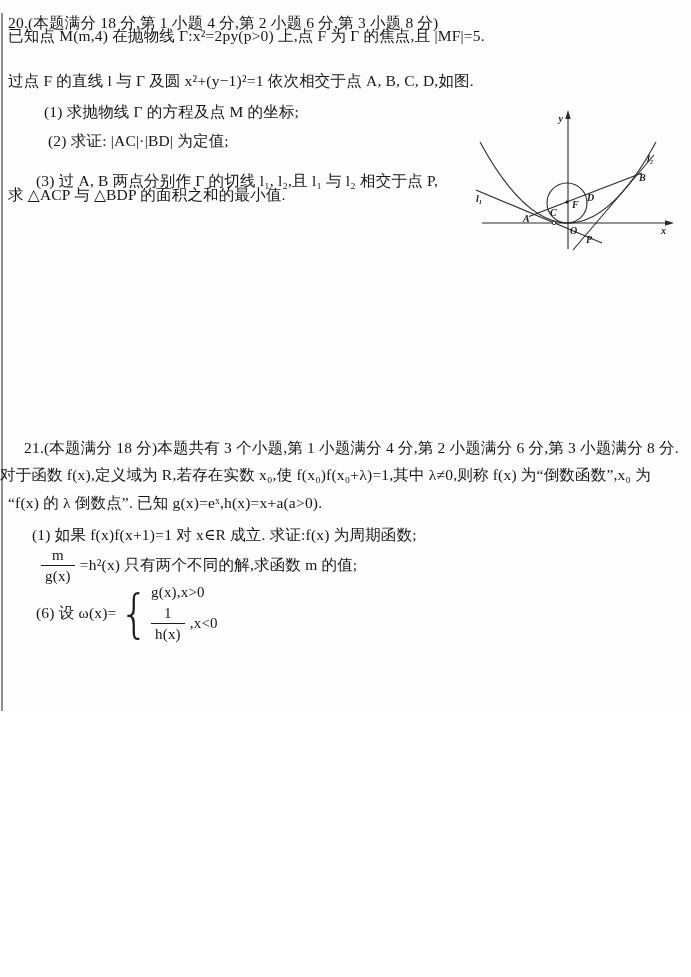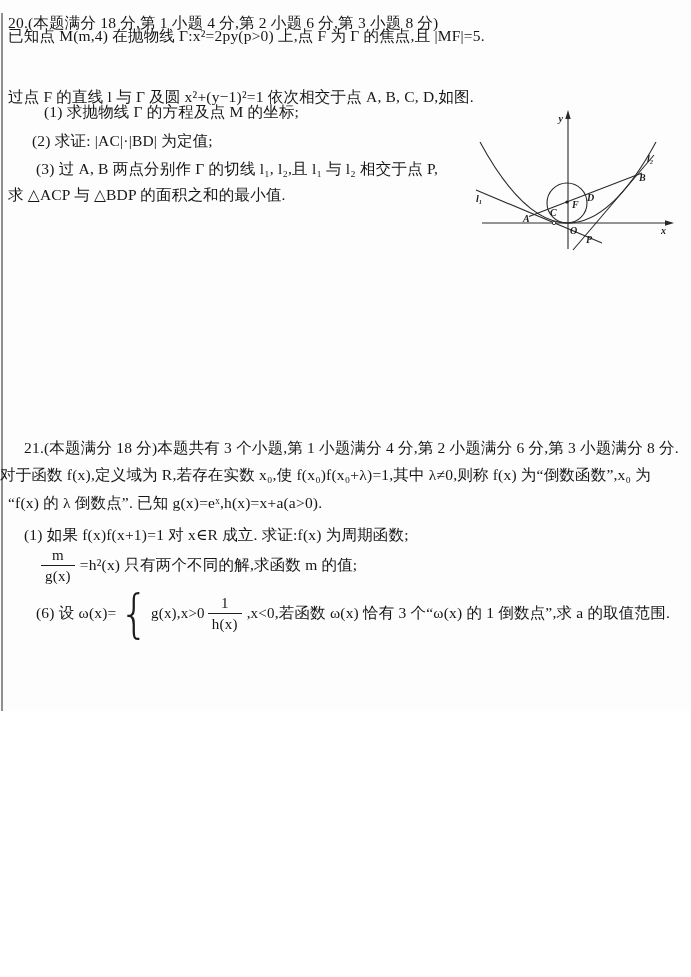--- a/index.html
+++ b/index.html
@@ -35,21 +35,21 @@
     vertical-align:middle;margin:0 5px;font-size:15px;line-height:18px;
   }
   .frac .den{border-top:1.4px solid #1c1c1c;padding:1px 4px 0 4px;font-family:Liberation Serif, serif;}
   .frac .num{padding:0 4px 1px 4px;}
   .brace{
     font-family:"DejaVu Sans",sans-serif;
     font-size:46px;font-weight:300;line-height:1;
     transform:scaleY(1.12);margin:0 2px 0 3px;color:#1c1c1c;
   }
   .cases{
-    display:inline-flex;flex-direction:row;justify-content:flex-end;
+    display:inline-flex;flex-direction:column;justify-content:flex-end;
     gap:3px;font-size:15px;
   }
   .cases .case-row{display:flex;align-items:center;white-space:nowrap;}
   .footer{
     position:absolute;left:0;top:943px;width:100%;
     text-align:center;font-size:13px;color:#2a2a2a;letter-spacing:2px;
   }
   .figure{position:absolute;left:468px;top:100px;}
   .figure svg{display:block;}
   .flabel{
@@ -60,24 +60,24 @@
 </style>
 </head>
 <body>
 
 <div class="page">
   <div class="left-rule"></div>
 
   <div>
     <div class="tline" style="left:8px;top:12px">20.(本题满分 18 分,第 1 小题 4 分,第 2 小题 6 分,第 3 小题 8 分)</div>
     <div class="tline" style="left:8px;top:25px">已知点 M(m,4) 在抛物线 Γ:x²=2py(p&gt;0) 上,点 F 为 Γ 的焦点,且 |MF|=5.</div>
-    <div class="tline" style="left:8px;top:86px">过点 F 的直线 l 与 Γ 及圆 x²+(y−1)²=1 依次相交于点 A, B, C, D,如图.</div>
+    <div class="tline" style="left:8px;top:70px">过点 F 的直线 l 与 Γ 及圆 x²+(y−1)²=1 依次相交于点 A, B, C, D,如图.</div>
     <div class="tline" style="left:44px;top:101px">(1) 求抛物线 Γ 的方程及点 M 的坐标;</div>
-    <div class="tline" style="left:32px;top:130px">(2) 求证: |AC|·|BD| 为定值;</div>
-    <div class="tline" style="left:36px;top:158px">(3) 过 A, B 两点分别作 Γ 的切线 l₁, l₂,且 l₁ 与 l₂ 相交于点 P,</div>
+    <div class="tline" style="left:48px;top:130px">(2) 求证: |AC|·|BD| 为定值;</div>
+    <div class="tline" style="left:36px;top:170px">(3) 过 A, B 两点分别作 Γ 的切线 l₁, l₂,且 l₁ 与 l₂ 相交于点 P,</div>
     <div class="tline" style="left:8px;top:184px">求 △ACP 与 △BDP 的面积之和的最小值.</div>
   </div>
 
   <div class="figure">
     <svg width="223" height="153" viewBox="0 0 223 153">
 
       <line class="fstroke" x1="14" y1="123" x2="200" y2="123"></line>
       <polygon points="206,123 197,120.3 197,125.7" fill="#2a2a2a"></polygon>
       <line class="fstroke" x1="100" y1="149" x2="100" y2="17"></line>
       <polygon points="100,10 97.3,19 102.7,19" fill="#2a2a2a"></polygon>
@@ -104,21 +104,21 @@
       <text class="flabel" x="118" y="143">P</text>
       <text class="flabel" x="8" y="102">l₁</text>
       <text class="flabel" x="179" y="62">l₂</text>
     </svg>
   </div>
 
   <div>
     <div class="tline" style="left:24px;top:437px">21.(本题满分 18 分)本题共有 3 个小题,第 1 小题满分 4 分,第 2 小题满分 6 分,第 3 小题满分 8 分.</div>
     <div class="tline" style="left:0;top:464px">对于函数 f(x),定义域为 R,若存在实数 x₀,使 f(x₀)f(x₀+λ)=1,其中 λ≠0,则称 f(x) 为“倒数函数”,x₀ 为</div>
     <div class="tline" style="left:8px;top:492px">“f(x) 的 λ 倒数点”. 已知 g(x)=eˣ,h(x)=x+a(a&gt;0).</div>
-    <div class="tline" style="left:24px;top:524px">(1) 如果 f(x)f(x+1)=1 对 x∈R 成立. 求证:f(x) 为周期函数;</div>
+    <div class="tline" style="left:32px;top:524px">(1) 如果 f(x)f(x+1)=1 对 x∈R 成立. 求证:f(x) 为周期函数;</div>
 
     <div class="mathline" style="left:36px;top:546px;height:38px">
       <span class="frac">
         <span class="num">m</span>
         <span class="den">g(x)</span>
       </span>
       <span>=h²(x) 只有两个不同的解,求函数 m 的值;</span>
     </div>
 
     <div class="mathline" style="left:36px;top:586px;height:54px">
@@ -127,19 +127,18 @@
       <span class="cases">
         <span class="case-row">g(x),x&gt;0</span>
         <span class="case-row">
           <span class="frac" style="margin-left:0">
             <span class="num">1</span>
             <span class="den">h(x)</span>
           </span>
           <span>,x&lt;0</span>
         </span>
       </span>
-      <span>,若函数 ω(x) 恰有 3 个“ω(x) 的 1 倒数点”,求 a 的取值范围.</span>
     </div>
   </div>
 
   <div class="footer">· 4 ·</div>
   <div class="bottom-smudge"></div>
 </div>
 
 </body></html>

